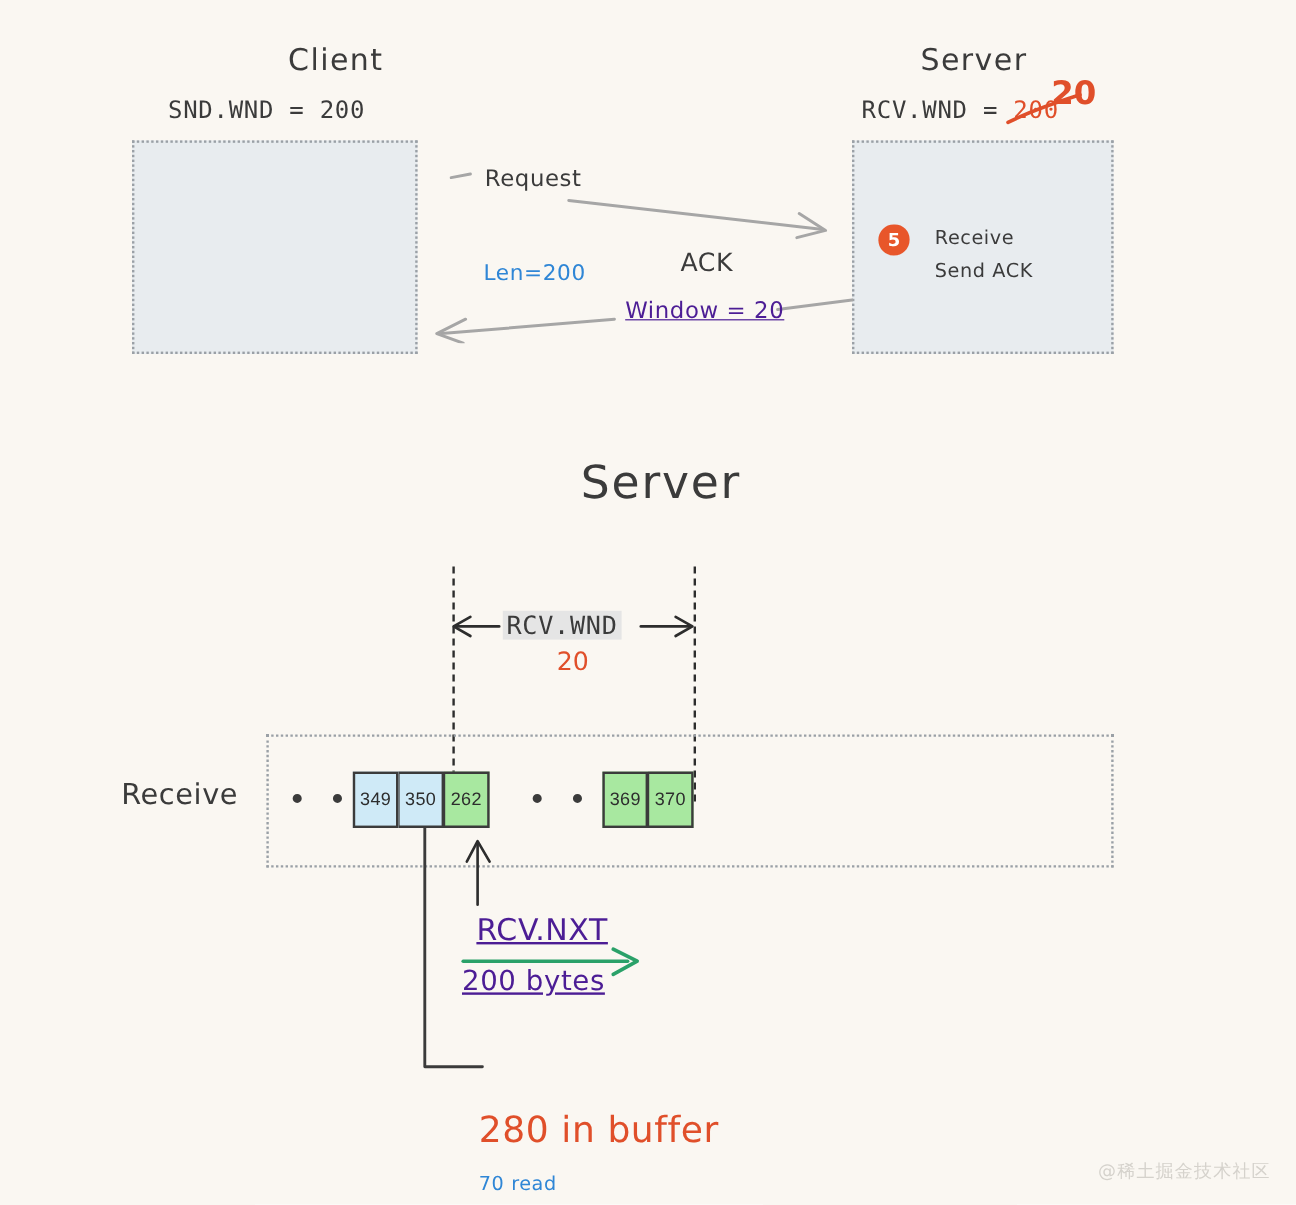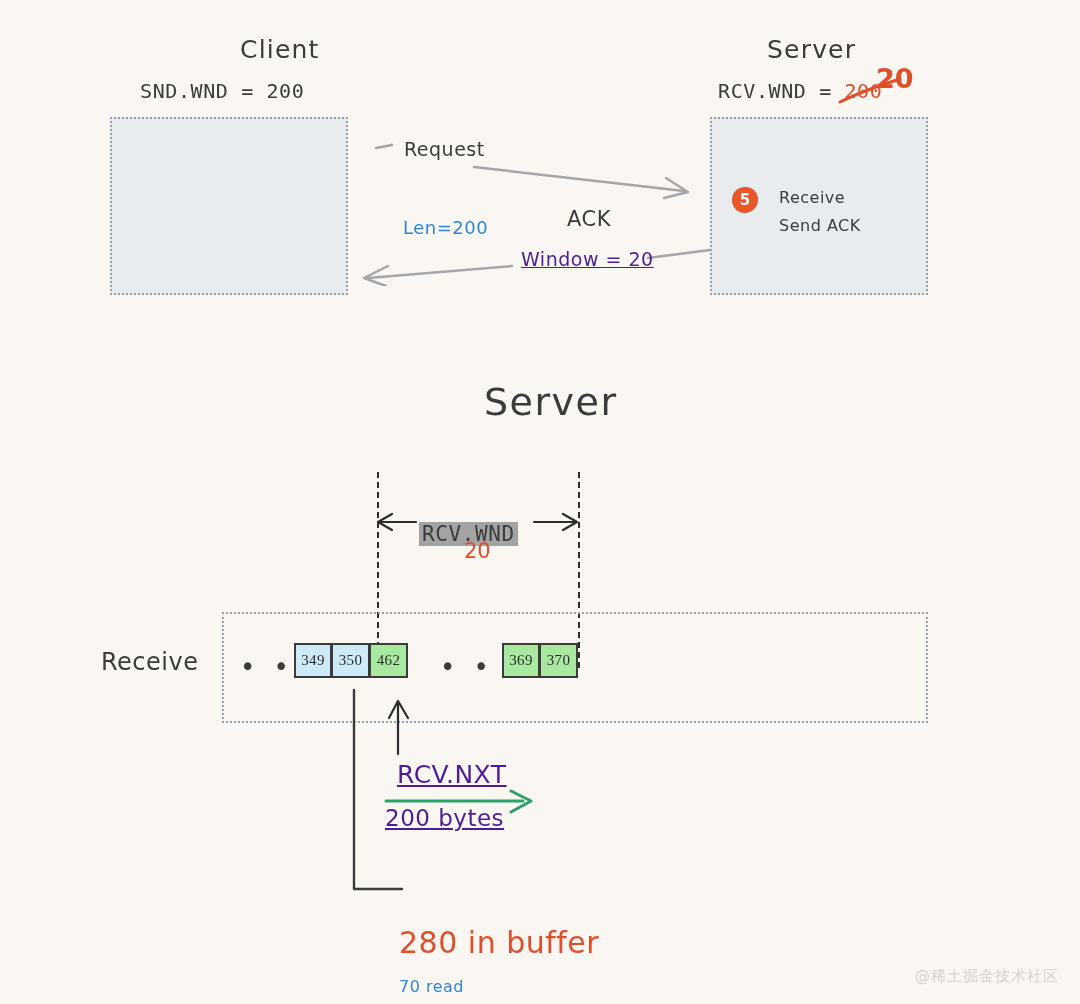--- a/index.html
+++ b/index.html
@@ -62,27 +62,27 @@
   }
 
   
   .buffer-outline {
     border: 2px dotted #9aa0a6;
     box-sizing: border-box;
   }
   .cellgroup { display: flex; }
   .cell {
     width: 38px;
-    height: 35px;
+    height: 47px;
     border: 2px solid #3b3b3b;
     box-sizing: border-box;
     display: flex;
     align-items: center;
     justify-content: center;
-    font-family: Liberation Serif, serif;
+    font-family: Liberation Sans, sans-serif;
     font-size: 15px;
     color: #2d2d2d;
     letter-spacing: 0.3px;
     text-align: center;
   }
   .cell + .cell { border-left-width: 1px; }
   .cell.blue-fill  { background: #cfeaf7; }
   .cell.green-fill { background: #a8e8a0; }
 
   .dots {
@@ -153,33 +153,33 @@
 
   <div class="abs vdash" style="left:377px; top:472px; height:196px;"></div>
   <div class="abs vdash" style="left:578px; top:472px; height:196px;"></div>
 
   <svg class="abs" style="left:372px; top:505px;" width="212" height="34">
     <path d="M8 17 L 44 17" stroke="#2d2d2d" stroke-width="2.2" fill="none" stroke-linecap="round"></path>
     <path d="M20 9 L 6 17 L 20 25" stroke="#2d2d2d" stroke-width="2.2" fill="none" stroke-linecap="round" stroke-linejoin="round"></path>
     <path d="M162 17 L 203 17" stroke="#2d2d2d" stroke-width="2.2" fill="none" stroke-linecap="round"></path>
     <path d="M191 9 L 205 17 L 191 25" stroke="#2d2d2d" stroke-width="2.2" fill="none" stroke-linecap="round" stroke-linejoin="round"></path>
   </svg>
-  <div class="abs mono-ish" style="left:419px; top:509px; font-size:21px; background:#a3a3a3; padding:0 3px;margin-top:13px;">RCV.WND</div>
+  <div class="abs mono-ish" style="left:419px; top:509px; font-size:21px; background:#e5e5e5; padding:0 3px;">RCV.WND</div>
   <div class="abs red" style="left:464px; top:539px; font-size:21px; font-family:'DejaVu Sans',sans-serif;">20</div>
 
   <div class="abs hand" style="left:101px; top:648px; font-size:24px;">Receive</div>
 
   <div class="abs buffer-outline" style="left:222px; top:612px; width:706px; height:111px;"></div>
 
   <div class="abs dots" style="left:240px; top:654px;">• • •</div>
 
   <div class="abs cellgroup" style="left:294px; top:643px;">
     <div class="cell blue-fill">349</div>
     <div class="cell blue-fill">350</div>
-    <div class="cell green-fill">462</div>
+    <div class="cell green-fill">262</div>
   </div>
 
   <div class="abs dots" style="left:440px; top:654px;">• • •</div>
 
   <div class="abs cellgroup" style="left:502px; top:643px;">
     <div class="cell green-fill">369</div>
     <div class="cell green-fill">370</div>
   </div>
 
   <svg class="abs" style="left:380px; top:694px;" width="36" height="62">

